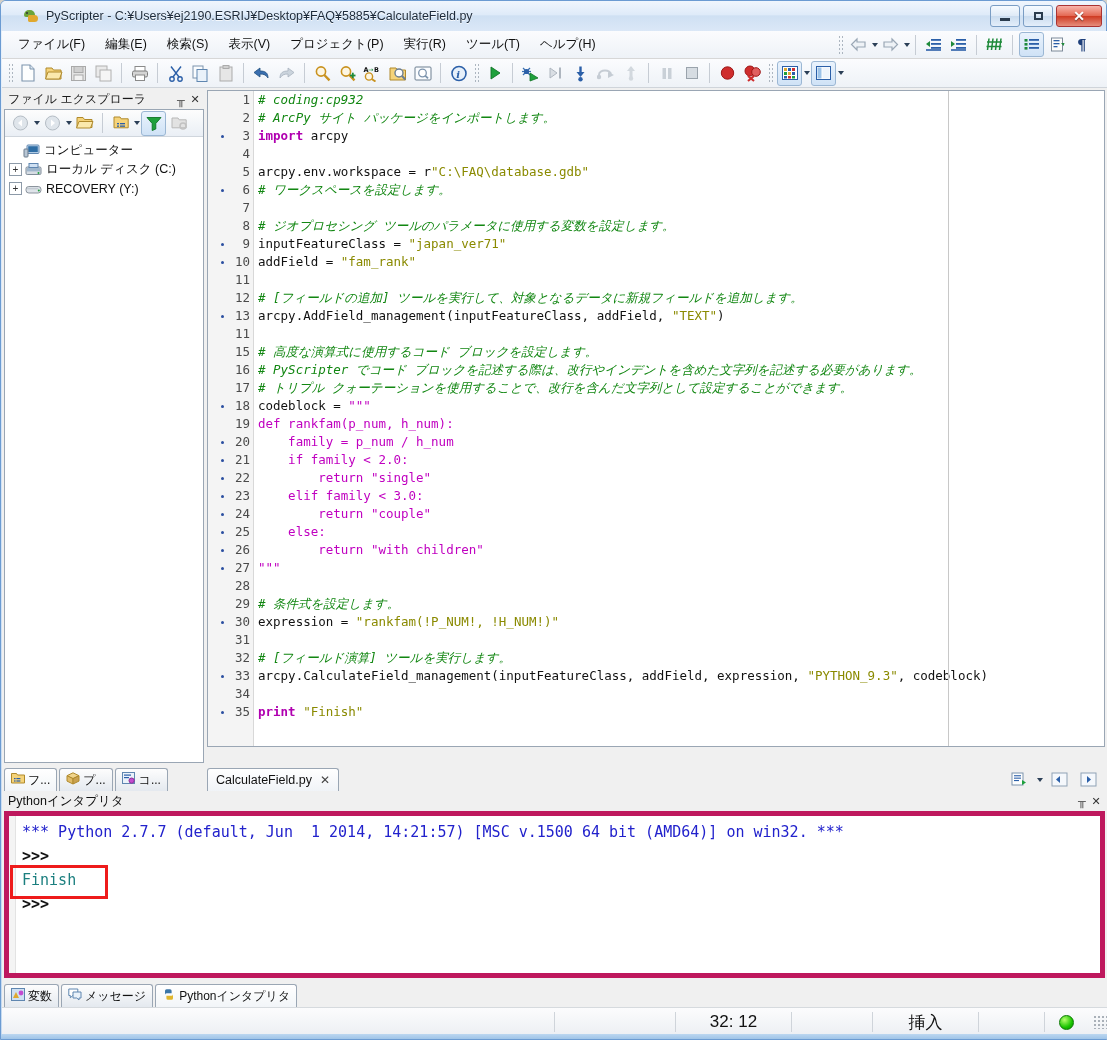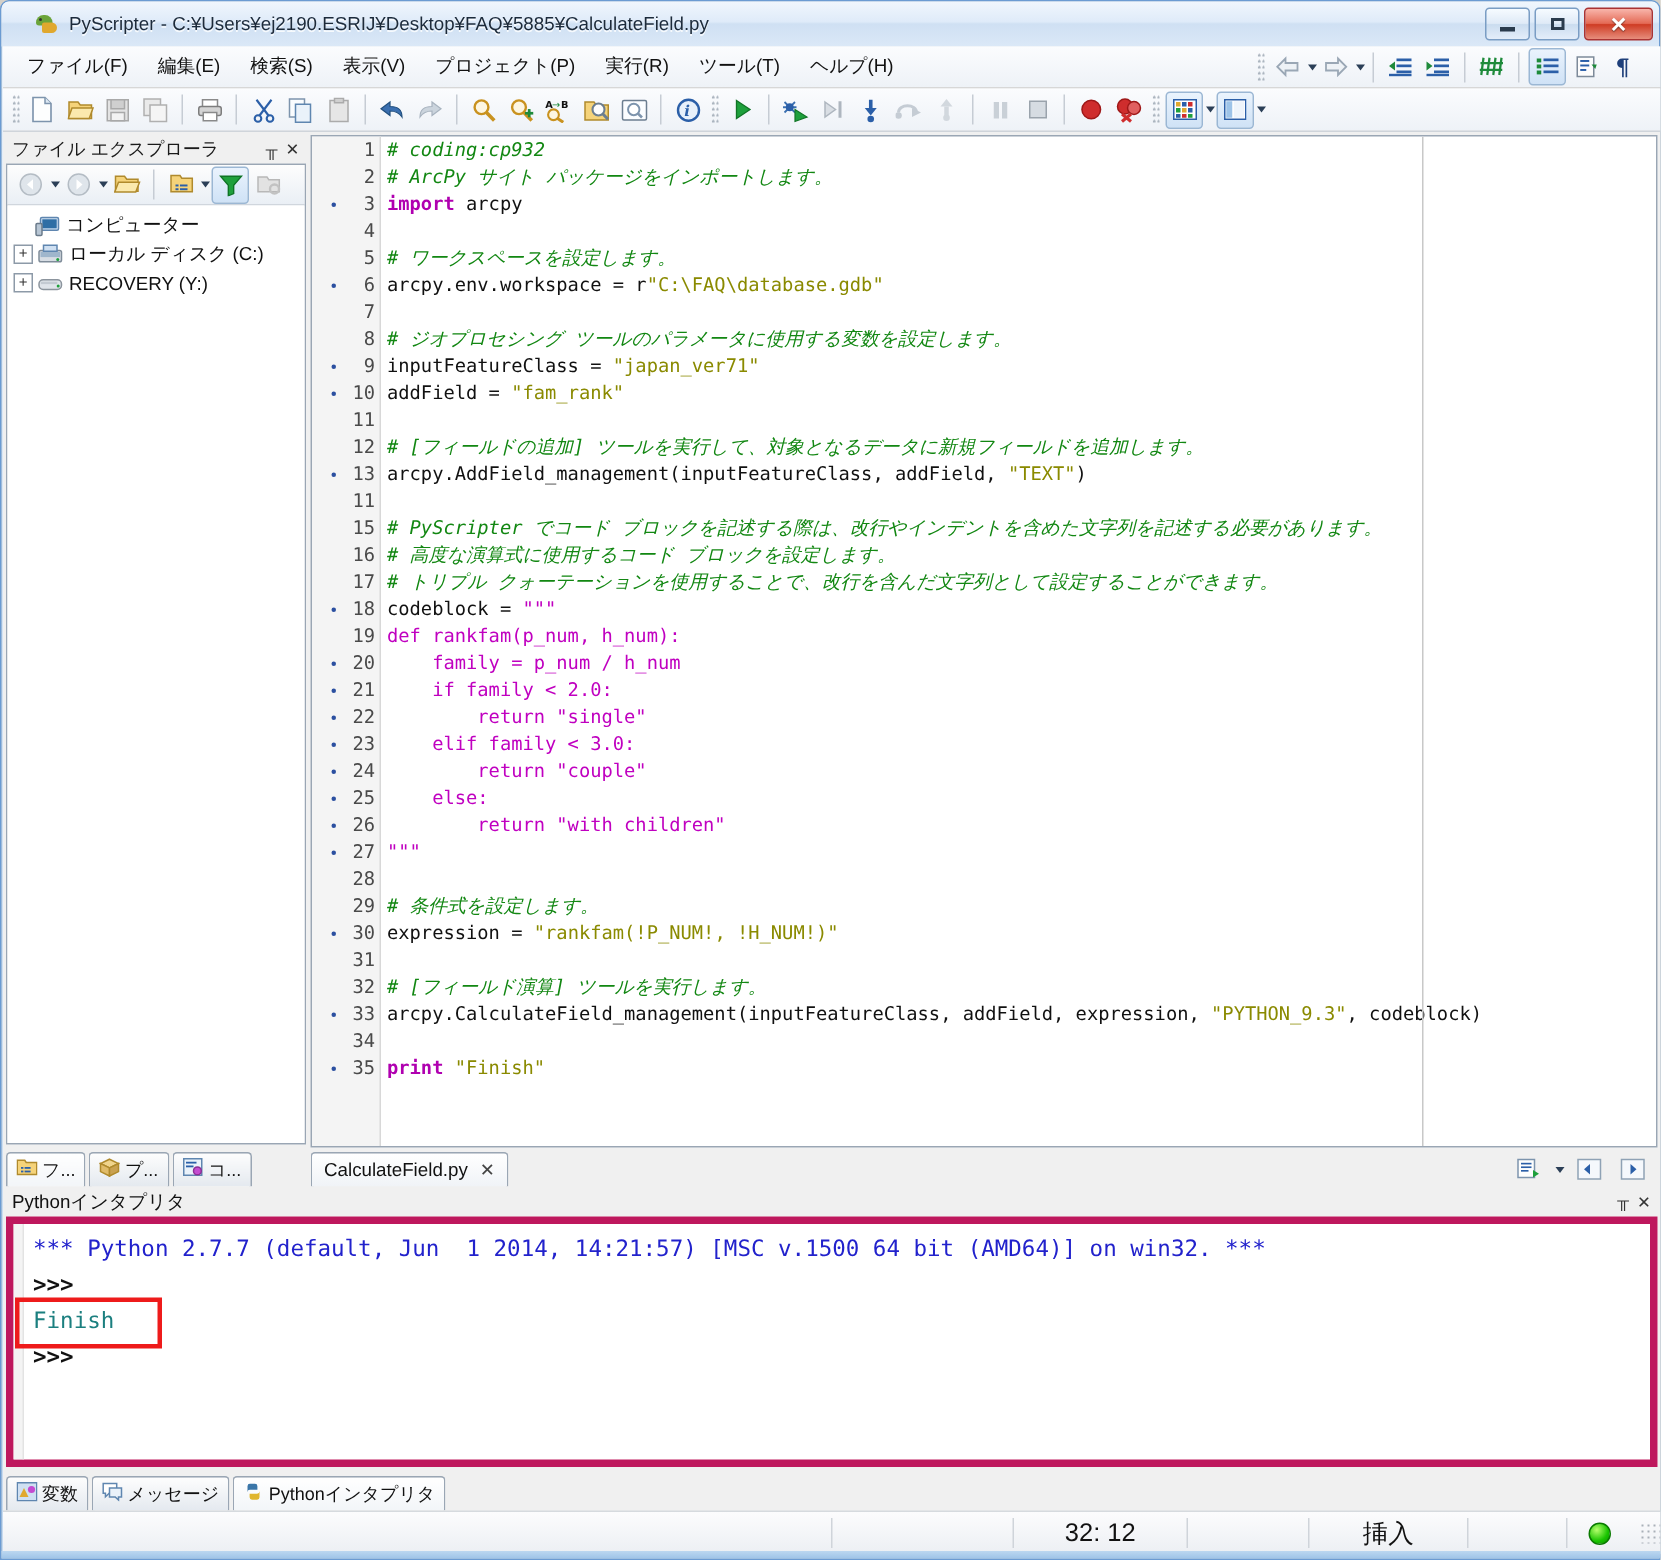--- a/index.html
+++ b/index.html
@@ -188,21 +188,21 @@
   .c-com { color: #128712; font-style: italic; }
   .c-kw  { color: #b000b0; font-weight: bold; }
   .c-str { color: #8a8a00; }
   .c-strm{ color: #c000c0; }
   .c-txt { color: #111; }
   #right-margin-line {
     position:absolute; top:0; bottom:0; width:1px; background:#c8c8c8; left: 694px;
   }
 
   
-  #editor-tabs { height: 26px; display:flex; align-items: flex-end; padding-top:0; flex:0 0 auto; position: relative;}
+  #editor-tabs { height: 26px; display:flex; align-items: flex-end; padding-top:18px; flex:0 0 auto; position: relative;}
   .etab {
     height: 22px; padding: 0 8px; display:flex; align-items:center; gap:8px;
     border:1px solid #9aa6b4; border-bottom:none; border-radius:3px 3px 0 0;
     background: linear-gradient(to bottom,#ffffff,#f0f3f7); font-size:12.5px; color:#111;
   }
   .etab .x { color:#444; font-size: 12px; }
   #editor-tabs-right { margin-left:auto; display:flex; align-items:center; gap:4px; padding-right:4px;}
 
   
   #bottom-dock { flex: 0 0 auto; display:flex; flex-direction:column; height: 216px; padding: 0 2px; box-sizing:border-box;}
@@ -820,32 +820,32 @@
                 <div class="ln">33</div>
                 <div class="ln">34</div>
                 <div class="ln">35</div>
               </div>
             <div id="code-area" class="code-font">
               <div id="right-margin-line"></div>
             <div class="cl"><span class="c-com"># coding:cp932</span></div>
                 <div class="cl"><span class="c-com"># ArcPy サイト パッケージをインポートします。</span></div>
                 <div class="cl"><span class="c-kw">import</span><span class="c-txt"> arcpy</span></div>
                 <div class="cl">&nbsp;</div>
+                <div class="cl"><span class="c-txt">arcpy.env.workspace = r</span><span class="c-str">"C:\FAQ\database.gdb"</span></div>
                 <div class="cl"><span class="c-com"># ワークスペースを設定します。</span></div>
-                <div class="cl"><span class="c-txt">arcpy.env.workspace = r</span><span class="c-str">"C:\FAQ\database.gdb"</span></div>
                 <div class="cl">&nbsp;</div>
                 <div class="cl"><span class="c-com"># ジオプロセシング ツールのパラメータに使用する変数を設定します。</span></div>
                 <div class="cl"><span class="c-txt">inputFeatureClass = </span><span class="c-str">"japan_ver71"</span></div>
                 <div class="cl"><span class="c-txt">addField = </span><span class="c-str">"fam_rank"</span></div>
                 <div class="cl">&nbsp;</div>
                 <div class="cl"><span class="c-com"># [フィールドの追加] ツールを実行して、対象となるデータに新規フィールドを追加します。</span></div>
                 <div class="cl"><span class="c-txt">arcpy.AddField_management(inputFeatureClass, addField, </span><span class="c-str">"TEXT"</span><span class="c-txt">)</span></div>
                 <div class="cl">&nbsp;</div>
+                <div class="cl"><span class="c-com"># 高度な演算式に使用するコード ブロックを設定します。</span></div>
                 <div class="cl"><span class="c-com"># PyScripter でコード ブロックを記述する際は、改行やインデントを含めた文字列を記述する必要があります。</span></div>
-                <div class="cl"><span class="c-com"># 高度な演算式に使用するコード ブロックを設定します。</span></div>
                 <div class="cl"><span class="c-com"># トリプル クォーテーションを使用することで、改行を含んだ文字列として設定することができます。</span></div>
                 <div class="cl"><span class="c-txt">codeblock = </span><span class="c-strm">"""</span></div>
                 <div class="cl"><span class="c-strm">def rankfam(p_num, h_num):</span></div>
                 <div class="cl"><span class="c-strm">    family = p_num / h_num</span></div>
                 <div class="cl"><span class="c-strm">    if family &lt; 2.0:</span></div>
                 <div class="cl"><span class="c-strm">        return "single"</span></div>
                 <div class="cl"><span class="c-strm">    elif family &lt; 3.0:</span></div>
                 <div class="cl"><span class="c-strm">        return "couple"</span></div>
                 <div class="cl"><span class="c-strm">    else:</span></div>
                 <div class="cl"><span class="c-strm">        return "with children"</span></div>

